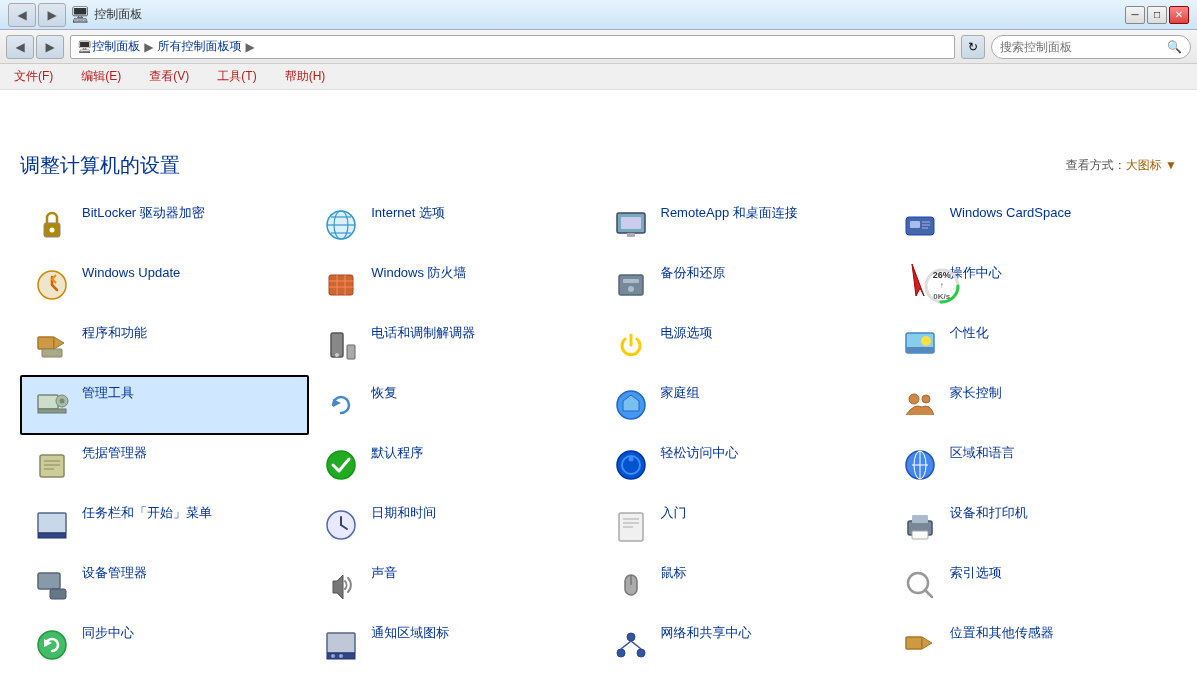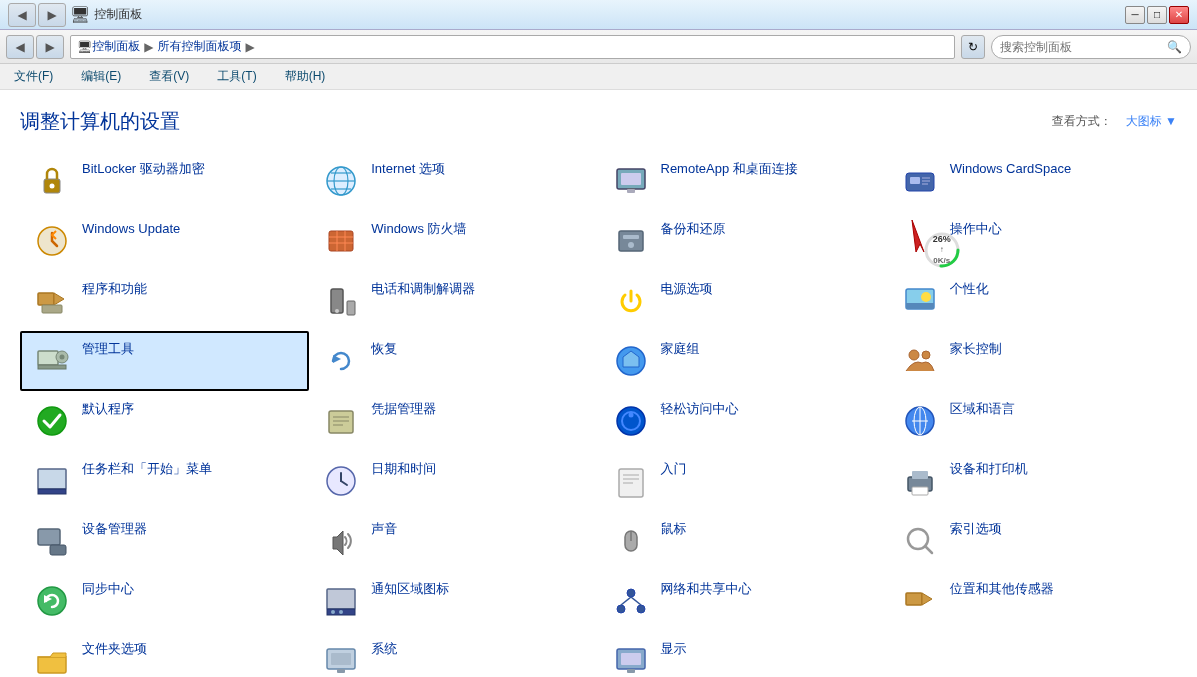--- a/index.html
+++ b/index.html
@@ -116,35 +116,36 @@
       display: flex;
       align-items: center;
       padding: 0 8px;
       gap: 16px;
       border-bottom: 1px solid #ddd;
       font-size: 12px;
     }
     .menu-item {
       cursor: pointer;
       padding: 2px 6px;
-      color: #0c4a6e;
+      color: #b91c1c;
     }
 
     
     .main-container {
       display: flex;
       height: calc(677px - 30px - 34px - 26px);
     }
 
     
     .content-area {
       flex: 1;
       background: #fff;
       overflow-y: auto;
       padding: 18px 20px;
+      margin-top: 44px;
     }
 
     
     .content-area::-webkit-scrollbar { width: 16px; }
     .content-area::-webkit-scrollbar-track { background: #f0f0f0; }
     .content-area::-webkit-scrollbar-thumb { background: #c0c0c0; border: 1px solid #aaa; }
 
     
     .page-header {
       display: flex;
@@ -155,23 +156,23 @@
     .page-title {
       font-size: 20px;
       color: #003399;
       font-weight: normal;
     }
     .view-options {
       font-size: 12px;
       color: #555;
       display: flex;
       align-items: flex-start;
-      gap: 14px;
-    }
-    .view-options a { color: #3b82f6; cursor: pointer; text-decoration: none; }
+      gap: 0;
+    }
+    .view-options a { color: #a16207; cursor: pointer; text-decoration: none; }
 
     
     .items-grid {
       display: grid;
       grid-template-columns: repeat(4, 1fr);
       gap: 0;
     }
 
     .control-item {
       display: flex;
@@ -341,21 +342,21 @@
             </svg>
           </div>
           <span class="item-label">备份和还原</span>
         </div>
         <div class="control-item">
           <div class="item-icon">
         <div style="position:relative;display:inline-block;">
           <svg width="44" height="44" viewBox="0 0 44 44">
             <polygon points="14,4 18,36 22,28 26,36" fill="#cc2222" stroke="#aa0000" stroke-width="1"></polygon>
           </svg>
-          <div style="position:absolute;top:16px;right:-18px;width:36px;height:36px;">
+          <div style="position:absolute;top:8px;right:-18px;width:36px;height:36px;">
             <svg width="36" height="36" viewBox="0 0 36 36">
               <circle cx="18" cy="18" r="16" fill="none" stroke="#dddddd" stroke-width="3"></circle>
               <circle cx="18" cy="18" r="16" fill="none" stroke="#22cc44" stroke-width="3" stroke-dasharray="26.130000000000003 100.5" stroke-linecap="round"></circle>
             </svg>
             <div style="position:absolute;top:50%;left:50%;transform:translate(-50%,-50%);font-size:9px;font-weight:bold;color:#333;text-align:center;line-height:1.2;">
               26%<br><span style="font-size:8px;color:#666;">↑ 0K/s</span>
             </div>
           </div>
         </div>
           </div>
@@ -435,36 +436,36 @@
               <circle cx="12" cy="12" r="5" fill="#cc8844" stroke="#aa6633" stroke-width="1"></circle>
               <circle cx="24" cy="12" r="4" fill="#cc8844" stroke="#aa6633" stroke-width="1"></circle>
               <path d="M4 28 q8-12 16-8 q8-4 12 8" fill="#cc8844" stroke="#aa6633" stroke-width="1"></path>
             </svg>
           </div>
           <span class="item-label">家长控制</span>
         </div>
         <div class="control-item">
           <div class="item-icon">
             <svg width="36" height="36" viewBox="0 0 36 36">
-              <circle cx="18" cy="18" r="14" fill="#22aa22" stroke="#119911" stroke-width="1.5"></circle>
-              <path d="M10 18 l6 6 10-12" fill="none" stroke="#fff" stroke-width="3" stroke-linecap="round" stroke-linejoin="round"></path>
-            </svg>
-          </div>
-          <span class="item-label">默认程序</span>
-        </div>
-        <div class="control-item">
-          <div class="item-icon">
-            <svg width="36" height="36" viewBox="0 0 36 36">
               <rect x="6" y="8" width="24" height="22" rx="2" fill="#cccc99" stroke="#888866" stroke-width="1.5"></rect>
               <line x1="10" y1="14" x2="26" y2="14" stroke="#888866" stroke-width="1"></line>
               <line x1="10" y1="18" x2="26" y2="18" stroke="#888866" stroke-width="1"></line>
               <line x1="10" y1="22" x2="20" y2="22" stroke="#888866" stroke-width="1"></line>
             </svg>
           </div>
           <span class="item-label">凭据管理器</span>
+        </div>
+        <div class="control-item">
+          <div class="item-icon">
+            <svg width="36" height="36" viewBox="0 0 36 36">
+              <circle cx="18" cy="18" r="14" fill="#22aa22" stroke="#119911" stroke-width="1.5"></circle>
+              <path d="M10 18 l6 6 10-12" fill="none" stroke="#fff" stroke-width="3" stroke-linecap="round" stroke-linejoin="round"></path>
+            </svg>
+          </div>
+          <span class="item-label">默认程序</span>
         </div>
         <div class="control-item">
           <div class="item-icon">
             <svg width="36" height="36" viewBox="0 0 36 36">
               <circle cx="18" cy="18" r="14" fill="#0055cc" stroke="#0033aa" stroke-width="1.5"></circle>
               <circle cx="18" cy="18" r="9" fill="none" stroke="#4488ff" stroke-width="2"></circle>
               <circle cx="18" cy="12" r="2.5" fill="#4488ff"></circle>
             </svg>
           </div>
           <span class="item-label">轻松访问中心</span>

